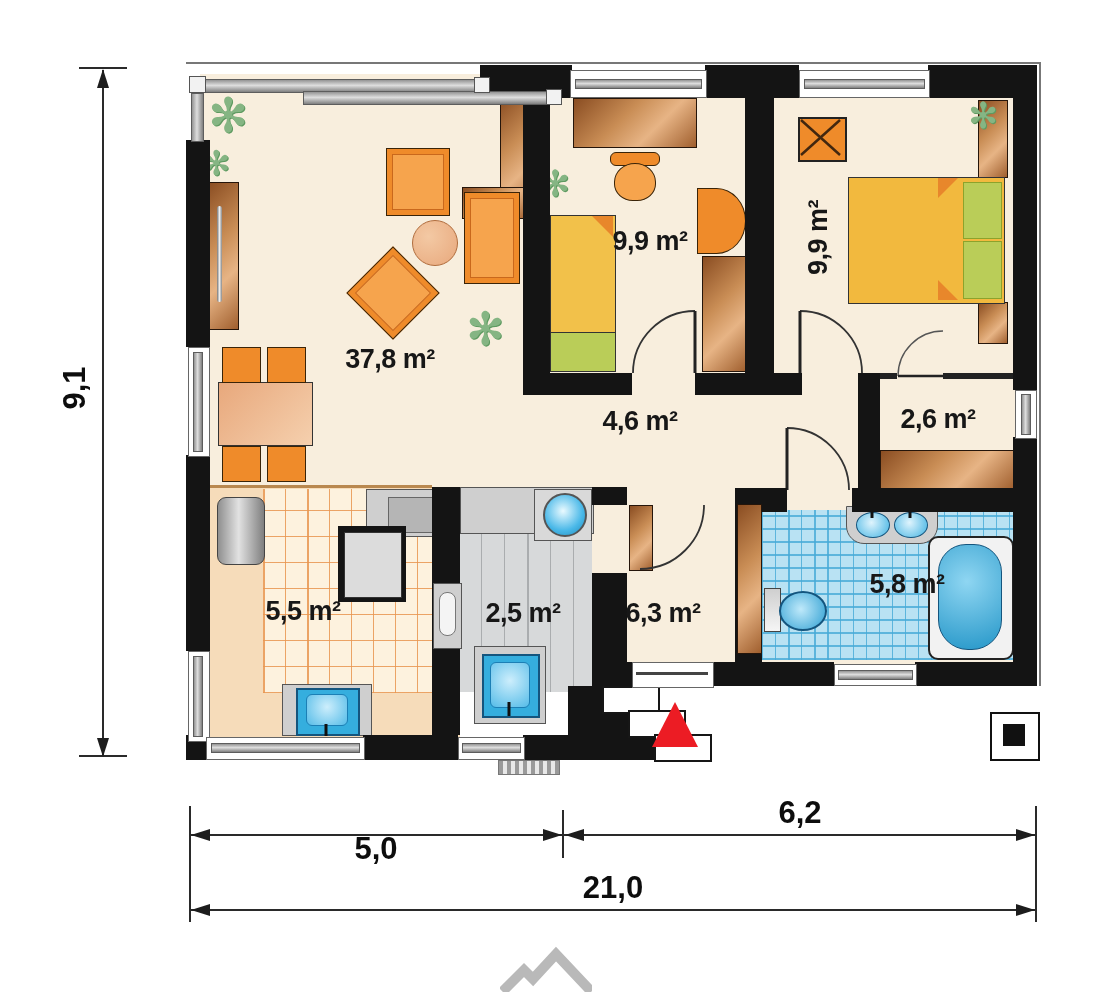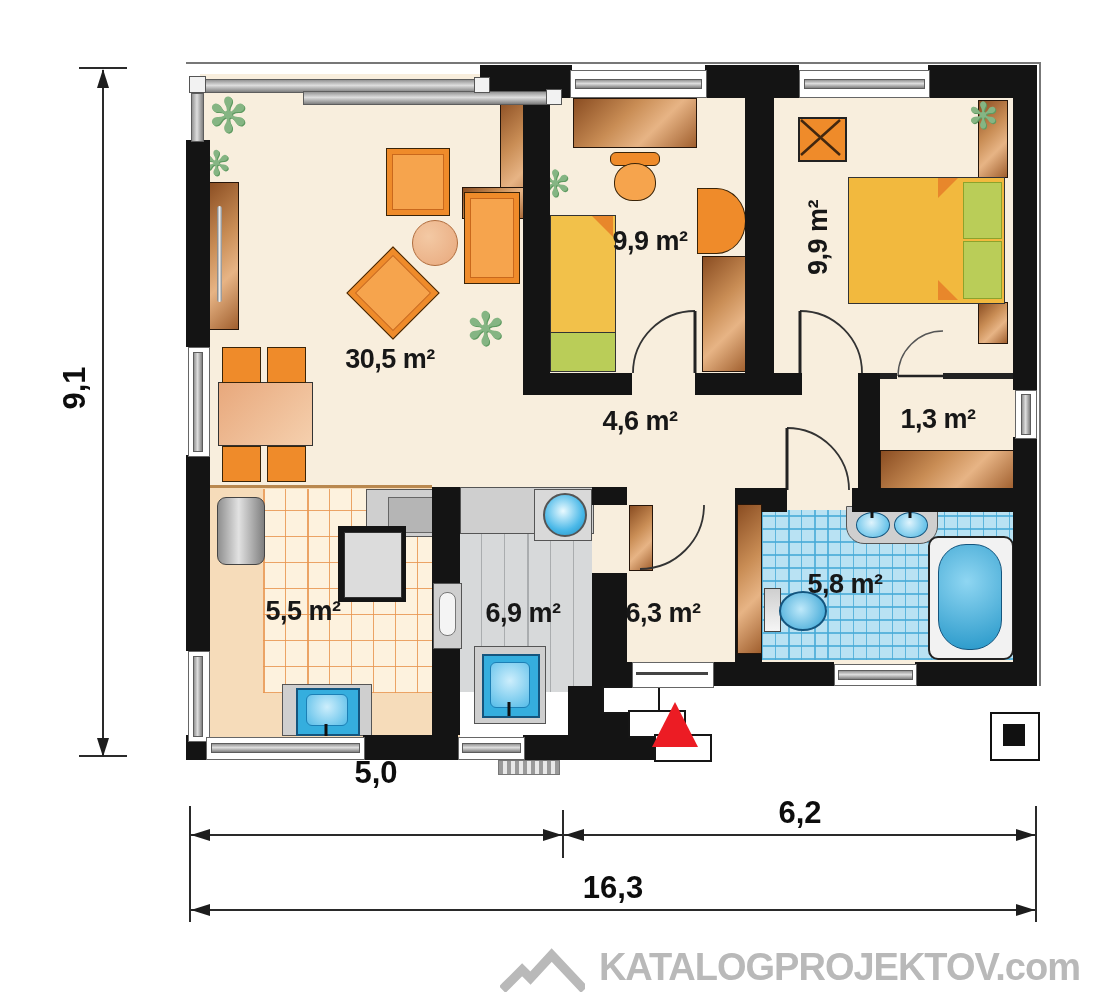--- a/index.html
+++ b/index.html
@@ -229,53 +229,52 @@
     <line x1="326" y1="724" x2="326" y2="736" stroke="#111" stroke-width="3"></line>
     <line x1="509" y1="702" x2="509" y2="716" stroke="#111" stroke-width="3"></line>
     <line x1="872" y1="508" x2="872" y2="518" stroke="#111" stroke-width="3"></line>
     <line x1="910" y1="508" x2="910" y2="518" stroke="#111" stroke-width="3"></line>
   </svg>
 
   <div class="abs" style="left:652px;top:702px;width:0;height:0;border-left:23px solid transparent;border-right:23px solid transparent;border-bottom:45px solid #ec1c24;z-index:45;"></div>
   <div class="abs" style="left:990px;top:712px;width:46px;height:45px;background:#fff;border:2.5px solid #111;z-index:45;"></div>
   <div class="abs" style="left:1003px;top:724px;width:22px;height:22px;background:#111;z-index:46;"></div>
 
-  <div class="lbl" style="left:335px;top:344px;width:110px;">30,5 m²</div>
+  <div class="lbl" style="left:335px;top:344px;width:110px;">37,8 m²</div>
   <div class="lbl" style="left:595px;top:226px;width:110px;">9,9 m²</div>
   <div class="lbl rot" style="left:768px;top:222px;width:100px;">9,9 m²</div>
   <div class="lbl" style="left:585px;top:406px;width:110px;">4,6 m²</div>
-  <div class="lbl" style="left:883px;top:404px;width:110px;">1,3 m²</div>
+  <div class="lbl" style="left:883px;top:404px;width:110px;">2,6 m²</div>
   <div class="lbl" style="left:248px;top:596px;width:110px;">5,5 m²</div>
-  <div class="lbl" style="left:468px;top:598px;width:110px;">6,9 m²</div>
+  <div class="lbl" style="left:468px;top:598px;width:110px;">2,5 m²</div>
   <div class="lbl" style="left:608px;top:598px;width:110px;">6,3 m²</div>
-  <div class="lbl" style="left:790px;top:569px;width:110px;">5,8 m²</div>
+  <div class="lbl" style="left:852px;top:569px;width:110px;">5,8 m²</div>
 
   <div class="dimline" style="left:102px;top:70px;width:2px;height:687px;"></div>
   <div class="dimline" style="left:79px;top:67px;width:48px;height:2px;"></div>
   <div class="dimline" style="left:79px;top:755px;width:48px;height:2px;"></div>
   <div class="arr arr-u" style="left:97px;top:69px;"></div>
   <div class="arr arr-d" style="left:97px;top:738px;"></div>
   <div class="dimlbl rot" style="left:25px;top:370px;width:100px;">9,1</div>
 
   <div class="dimline" style="left:189px;top:806px;width:2px;height:116px;"></div>
   <div class="dimline" style="left:562px;top:810px;width:2px;height:48px;"></div>
   <div class="dimline" style="left:1035px;top:806px;width:2px;height:116px;"></div>
   <div class="dimline" style="left:190px;top:834px;width:846px;height:2px;"></div>
   <div class="arr arr-l" style="left:191px;top:829px;"></div>
   <div class="arr arr-r" style="left:543px;top:829px;"></div>
   <div class="arr arr-l" style="left:565px;top:829px;"></div>
   <div class="arr arr-r" style="left:1016px;top:829px;"></div>
-  <div class="dimlbl" style="left:326px;top:755px;width:100px;">5,0</div>
+  <div class="dimlbl" style="left:326px;top:831px;width:100px;">5,0</div>
   <div class="dimlbl" style="left:750px;top:795px;width:100px;">6,2</div>
 
   <div class="dimline" style="left:190px;top:909px;width:846px;height:2px;"></div>
   <div class="arr arr-l" style="left:191px;top:904px;"></div>
   <div class="arr arr-r" style="left:1016px;top:904px;"></div>
-  <div class="dimlbl" style="left:553px;top:870px;width:120px;">16,3</div>
+  <div class="dimlbl" style="left:553px;top:870px;width:120px;">21,0</div>
 
   <div id="wm">
     <svg width="92" height="50" viewBox="0 0 92 50" style="margin-right:14px;">
       <path d="M6,46 L24,28 L33,37 L56,12 L88,46" fill="none" stroke="#b9b9b9" stroke-width="10" stroke-linecap="square"></path>
     </svg>
-    <span class="wmtext">KATALOGPROJEKTOV.com</span>
   </div>
 
 </div>
 
 </body></html>

